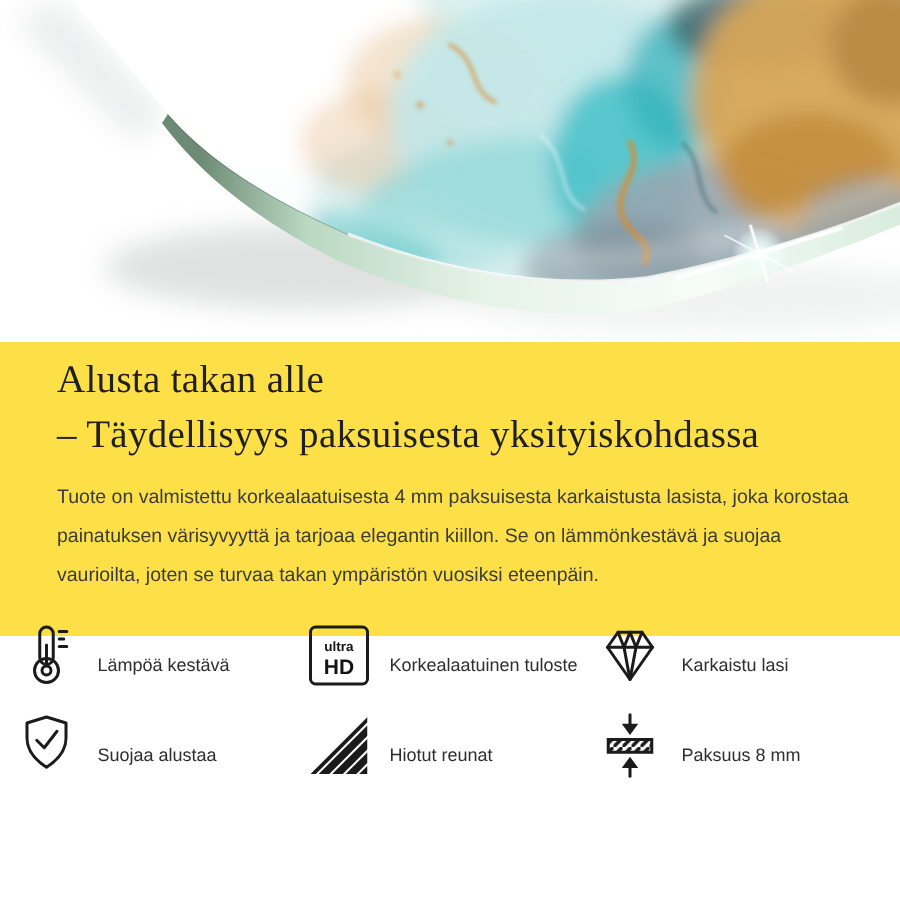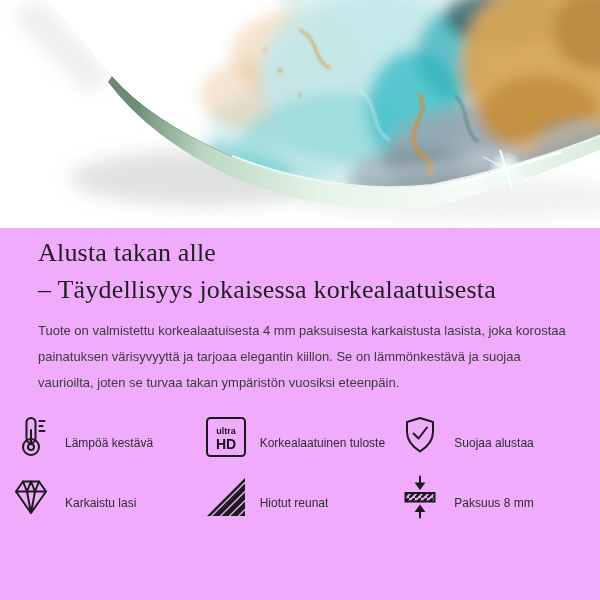--- a/index.html
+++ b/index.html
@@ -1,21 +1,21 @@
 <!DOCTYPE html>
 <html lang="fi"><head>
 <meta charset="utf-8">
 <style>
   html,body{margin:0;padding:0;}
   body{
     width:600px;height:600px;background:#ffffff;overflow:hidden;
     font-family:"Liberation Sans","DejaVu Sans",sans-serif;
     -webkit-font-smoothing:antialiased;
   }
-  .page{width:600px;height:600px;position:relative;background:#f0abfc;}
+  .page{width:600px;height:424px;position:relative;background:#fde047;}
   .hero{width:600px;height:228px;position:relative;overflow:hidden;}
   .hero svg{display:block;}
   .content{padding:0 30px 0 38px;}
   h1{
     font-family:"Liberation Serif","DejaVu Serif",serif;
     font-weight:400;color:#1f1f1f;font-size:26px;line-height:37px;
     margin:6px 0 0 0;letter-spacing:.2px;
   }
   h1 span{display:block;}
   .body-text{
@@ -125,21 +125,21 @@
           <line x1="-26" y1="0" x2="26" y2="0" stroke="#ffffff" stroke-width="1.2" opacity="0.8"></line>
         </g>
         <circle r="3" fill="#ffffff"></circle>
       </g>
     </svg>
   </div>
 
   <div class="content">
     <h1>
       <span>Alusta takan alle</span>
-      <span>– Täydellisyys jokaisessa korkealaatuisesta</span>
+      <span>– Täydellisyys paksuisesta yksityiskohdassa</span>
     </h1>
     <p class="body-text">Tuote on valmistettu korkealaatuisesta 4 mm paksuisesta karkaistusta lasista, joka korostaa painatuksen värisyvyyttä ja tarjoaa elegantin kiillon. Se on lämmönkestävä ja suojaa vaurioilta, joten se turvaa takan ympäristön vuosiksi eteenpäin.</p>
   </div>
 
   <div class="features">
 
     <div class="feature">
       <div class="icon-box">
         <svg viewBox="0 0 46 46">
           <rect class="ico" x="18.5" y="4" width="9" height="25" rx="4.5"></rect>
@@ -161,37 +161,37 @@
           <text class="ico-text" x="23" y="20" font-size="9" text-anchor="middle">ultra</text>
           <text class="ico-text" x="23" y="35" font-size="14" text-anchor="middle">HD</text>
         </svg>
       </div>
       <div class="feature-label">Korkealaatuinen tuloste</div>
     </div>
 
     <div class="feature">
       <div class="icon-box">
         <svg viewBox="0 0 46 46">
-          <path class="ico" d="M23,4 L36,8 L36,18 C36,27 30,33 23,37.5 C16,33 10,27 10,18 L10,8 Z"></path>
-          <path class="ico" d="M16.5,19.5 L21.5,24.5 L30,13.5"></path>
-        </svg>
-      </div>
-      <div class="feature-label">Suojaa alustaa</div>
-    </div>
-
-    <div class="feature">
-      <div class="icon-box">
-        <svg viewBox="0 0 46 46">
           <path class="ico" d="M8,17.5 L15,7.5 L31,7.5 L38,17.5 L23,39 Z"></path>
           <line class="ico" x1="8" y1="17.5" x2="38" y2="17.5" stroke-width="1.6"></line>
           <path class="ico" d="M15,7.5 L19,17.5 L23,7.5 L27,17.5 L31,7.5" stroke-width="1.6"></path>
           <path class="ico" d="M19,17.5 L23,39 L27,17.5" stroke-width="1.6"></path>
         </svg>
       </div>
       <div class="feature-label">Karkaistu lasi</div>
+    </div>
+
+    <div class="feature">
+      <div class="icon-box">
+        <svg viewBox="0 0 46 46">
+          <path class="ico" d="M23,4 L36,8 L36,18 C36,27 30,33 23,37.5 C16,33 10,27 10,18 L10,8 Z"></path>
+          <path class="ico" d="M16.5,19.5 L21.5,24.5 L30,13.5"></path>
+        </svg>
+      </div>
+      <div class="feature-label">Suojaa alustaa</div>
     </div>
 
     <div class="feature">
       <div class="icon-box">
         <svg viewBox="0 0 46 46">
           <defs>
               <clipPath id="triClip">
                 <path d="M4,42 L42,4 L42,42 Z"></path>
               </clipPath>
             </defs>

